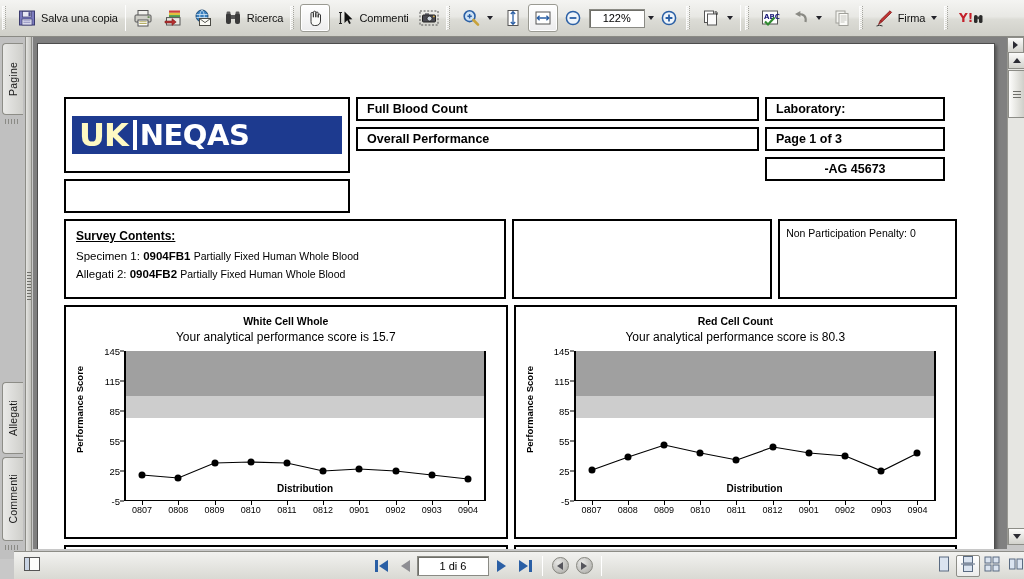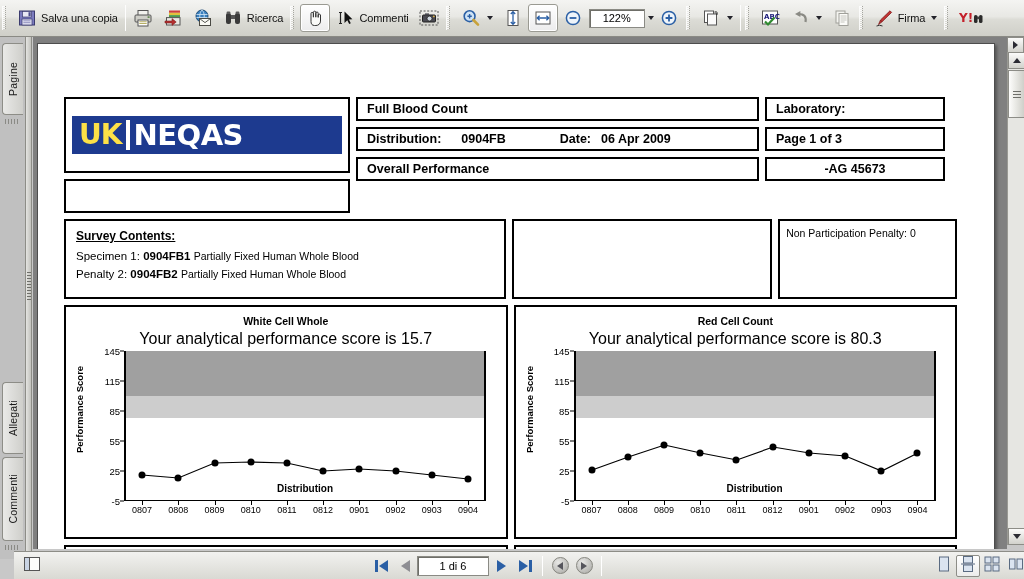--- a/index.html
+++ b/index.html
@@ -120,22 +120,22 @@
   .hdr-h { height: 24px; }
 
   
   .logo-cell { width: 286px; height: 76px; border: 2px solid #000;
                display: flex; align-items: center; justify-content: center; background:#fff;}
   .logo {
     width: 270px; height: 38px; background: #1d3a8f;
     display: flex; align-items: center; padding: 0 5px; gap: 3px;
   }
   .logo .uk {
-    color: #fde047; font-family: "DejaVu Sans", sans-serif; font-weight: bold;
-    font-size: 28px; letter-spacing: -1px; line-height: 1;
+    color: #fef9c3; font-family: "DejaVu Sans", sans-serif; font-weight: bold;
+    font-size: 32px; letter-spacing: -1px; line-height: 1;
     padding: 0 2px;
   }
   .logo .bar { width: 4px; height: 30px; background: #fff; }
   .logo .neqas {
     color: #fff; font-family: "DejaVu Sans", sans-serif; font-weight: bold;
     font-size: 29px; letter-spacing: -0.5px; line-height: 1;
   }
 
   .mid-col { width: 403px; }
   .right-col { width: 180px; }
@@ -154,21 +154,21 @@
     padding: 6px 6px; font-size: 10.5px; color:#000;
   }
 
   
   .chart-row { display: flex; gap: 6px; }
   .chart-box {
     border: 2px solid #000; width: 445px; height: 234px; background: #fff;
     position: relative;
   }
   .c-title { text-align: center; font-size: 10.5px; font-weight: bold; margin-top: 8px; color:#000;}
-  .c-sub { text-align: center; font-size: 16px; margin-top: 3px; color:#000;}
+  .c-sub { text-align: center; font-size: 12px; margin-top: 3px; color:#000;}
 
   .plot-wrap { position: absolute; left: 0; top: 42px; width: 445px; height: 185px; }
   .ylabel {
     position: absolute; left: 6px; top: 42px; width: 14px; height: 120px;
     writing-mode: vertical-rl; transform: rotate(180deg);
     font-size: 9.5px; font-weight: bold; color: #000;
     display:flex; align-items:center; justify-content:center;
   }
   .ytick {
     position: absolute; right: 100%; margin-right: 4px;
@@ -525,29 +525,20 @@
             </div>
           </div>
           <div class="cell hdr-h" style="margin-top:6px;height:34px;"></div>
         </div>
 
         <div class="mid-col">
           <div class="cell hdr-h">
             <span>Full Blood Count</span>
           </div>
           <div class="cell hdr-h" style="margin-top:6px;">
-            <span>Distribution:</span>
-            <span style="width:20px"></span>
-            <span>0904FB</span>
-            <span style="width:54px"></span>
-            <span>Date:</span>
-            <span style="width:10px"></span>
-            <span>06 Apr 2009</span>
-          </div>
-          <div class="cell hdr-h" style="margin-top:6px;">
             <span>Overall Performance</span>
           </div>
         </div>
 
         <div class="right-col">
           <div class="cell hdr-h">
             <span>Laboratory:</span>
           </div>
           <div class="cell hdr-h" style="margin-top:6px;">
             <span>Page 1 of 3</span>
@@ -560,21 +551,21 @@
 
       <div class="row">
         <div class="survey-cell">
           <div class="t">Survey Contents:</div>
           <div class="s">
             <span>Specimen 1:</span>
             <b>0904FB1</b>
             <span class="desc">Partially Fixed Human Whole Blood</span>
           </div>
           <div class="s">
-            <span>Penalty 2:</span>
+            <span>Allegati 2:</span>
             <b>0904FB2</b>
             <span class="desc">Partially Fixed Human Whole Blood</span>
           </div>
         </div>
         <div class="blank-cell"></div>
         <div class="pen-cell">
           <span>Non Participation Penalty: 0</span>
         </div>
       </div>
 

